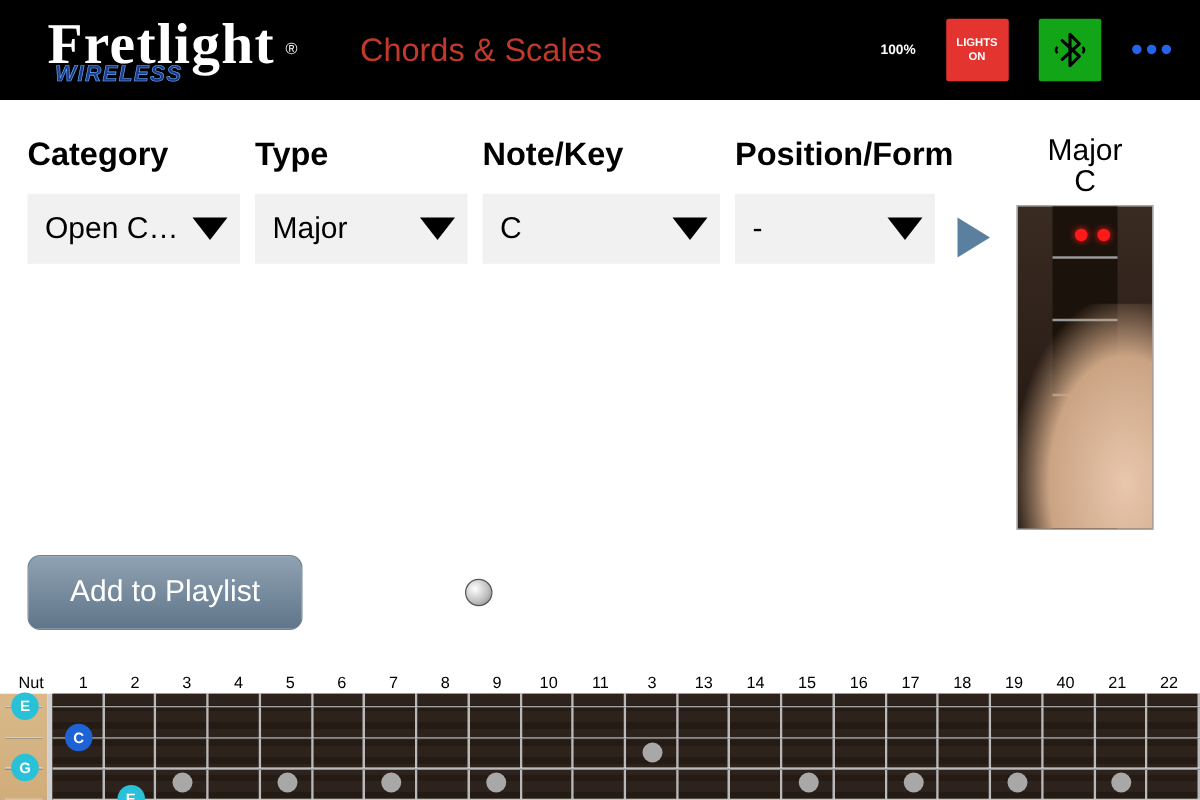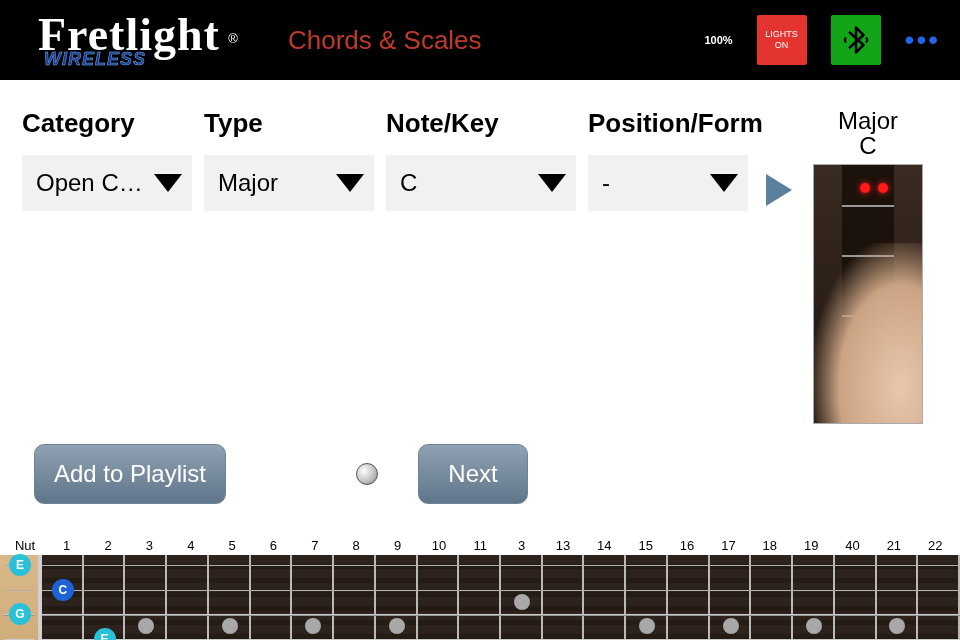--- a/index.html
+++ b/index.html
@@ -55,21 +55,21 @@
   color: #fff;
   font-size: 11px;
   font-weight: 700;
 }
 .hdr-btn {
   width: 50px; height: 50px;
   display: flex; flex-direction: column;
   align-items: center; justify-content: center;
   border-radius: 2px;
 }
-.lights-on { background: #e3342f; color: #fff; font-size: 9px; font-weight: 400; line-height: 1.2; }
+.lights-on { background: #e3342f; color: #fff; font-size: 9px; font-weight: 700; line-height: 1.2; }
 .bluetooth { background: #12a518; color: #000; }
 .bt-svg { width: 30px; height: 30px; }
 .more-dots { color: #2563eb; font-size: 28px; letter-spacing: 2px; }
 
 
 .selectors {
   padding: 28px 22px 0 22px;
   display: flex;
   align-items: flex-start;
 }
@@ -154,21 +154,21 @@
   background: linear-gradient(#8fa2b3, #5f7589);
   border: 1px solid #6f8396;
   border-radius: 10px;
   color: #fff;
   font-size: 24px;
   height: 60px;
   display: flex;
   align-items: center;
   justify-content: center;
 }
-.add-playlist { width: 192px; margin-left: 12px; }
+.add-playlist { width: 220px; }
 .next-btn     { width: 110px; }
 .blink-group {
   display: flex; align-items: center;
   margin-left: 130px;
   gap: 10px;
 }
 .radio {
   width: 22px; height: 22px; border-radius: 50%;
   background: radial-gradient(circle at 35% 35%, #fff, #bcbcbc 60%, #7d7d7d);
   border: 1px solid #555;
@@ -318,25 +318,20 @@
     </div>
   </div>
 </div>
 
 <div class="actions">
   <div class="big-btn add-playlist">
     <span>Add to Playlist</span>
   </div>
   <div class="blink-group">
     <div class="radio"></div>
-  </div>
-  <div class="next-wrap">
-    <div class="big-btn next-btn">
-      <span>Next</span>
-    </div>
   </div>
   <div class="spacer"></div>
 </div>
 
 <div class="fret-labels" id="fret-labels">
     <span>Nut</span>
     <span>1</span>
     <span>2</span>
     <span>3</span>
     <span>4</span>

